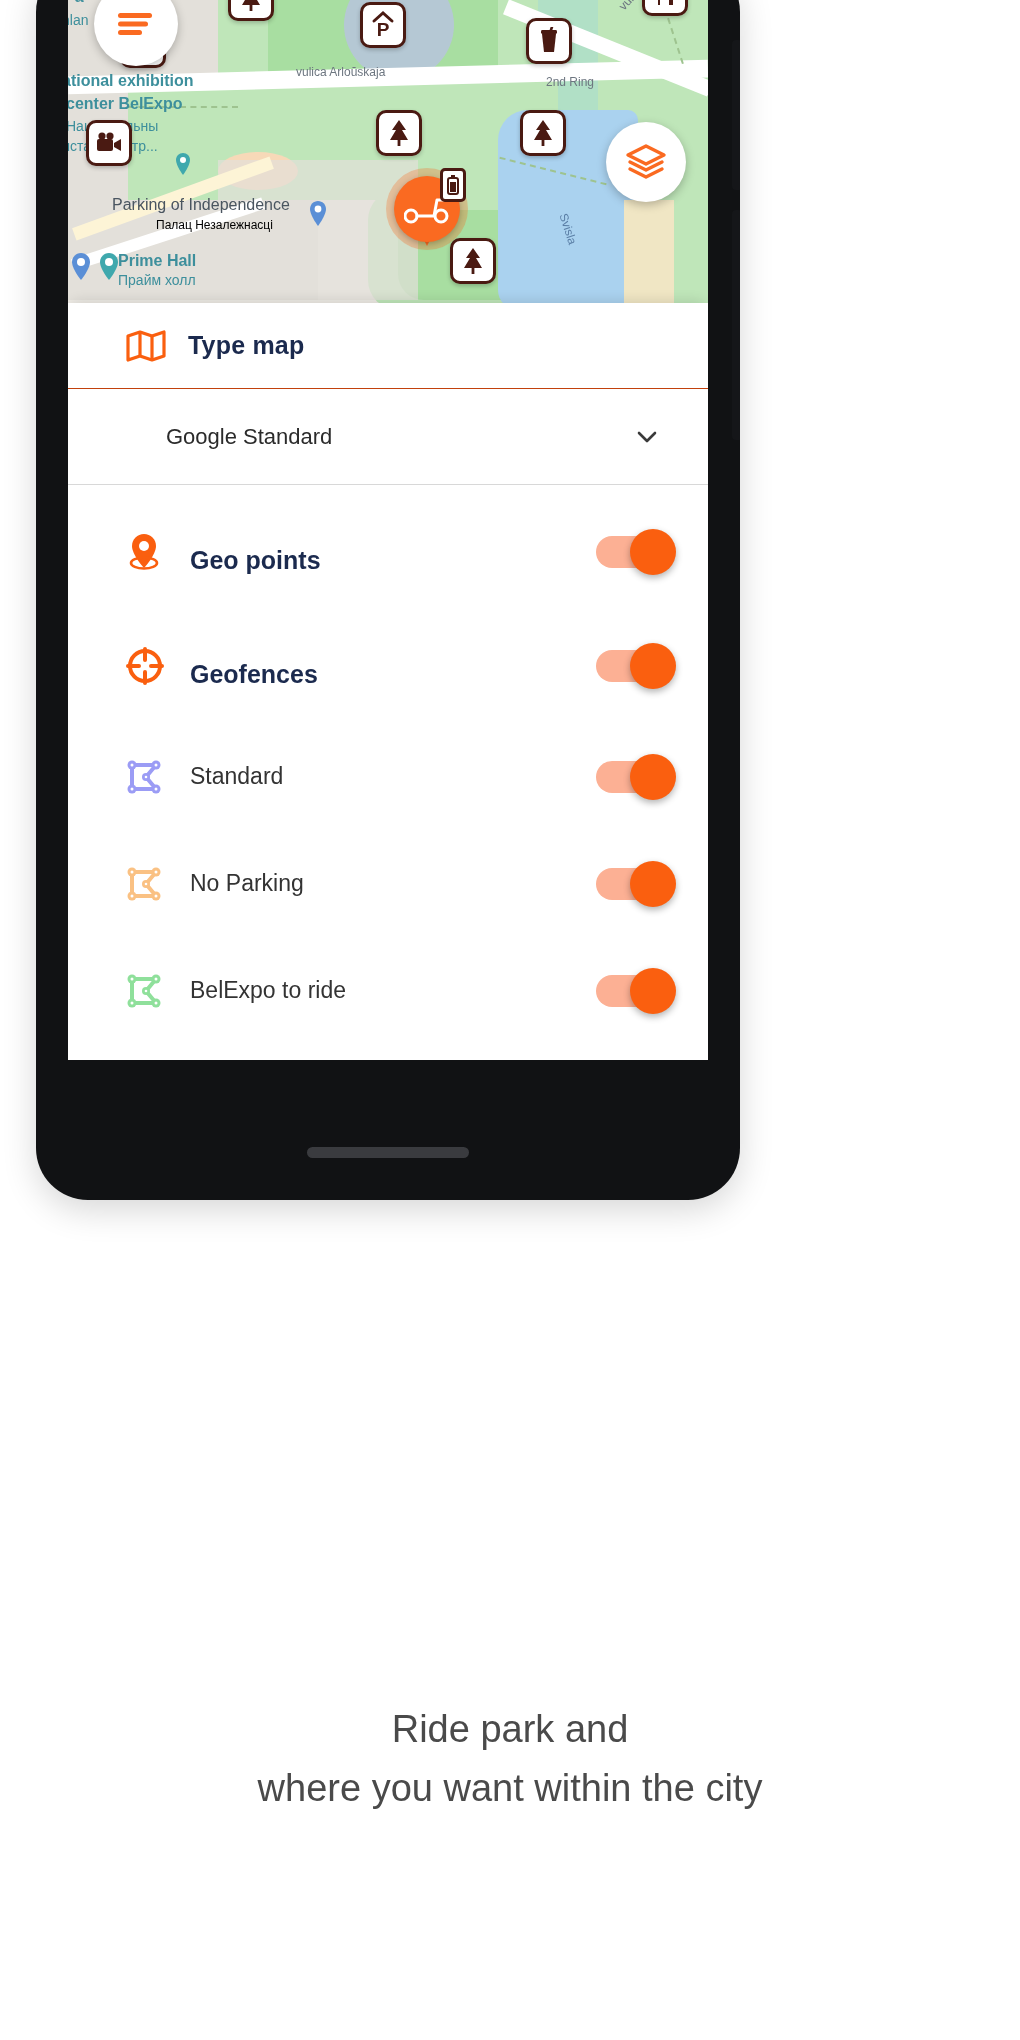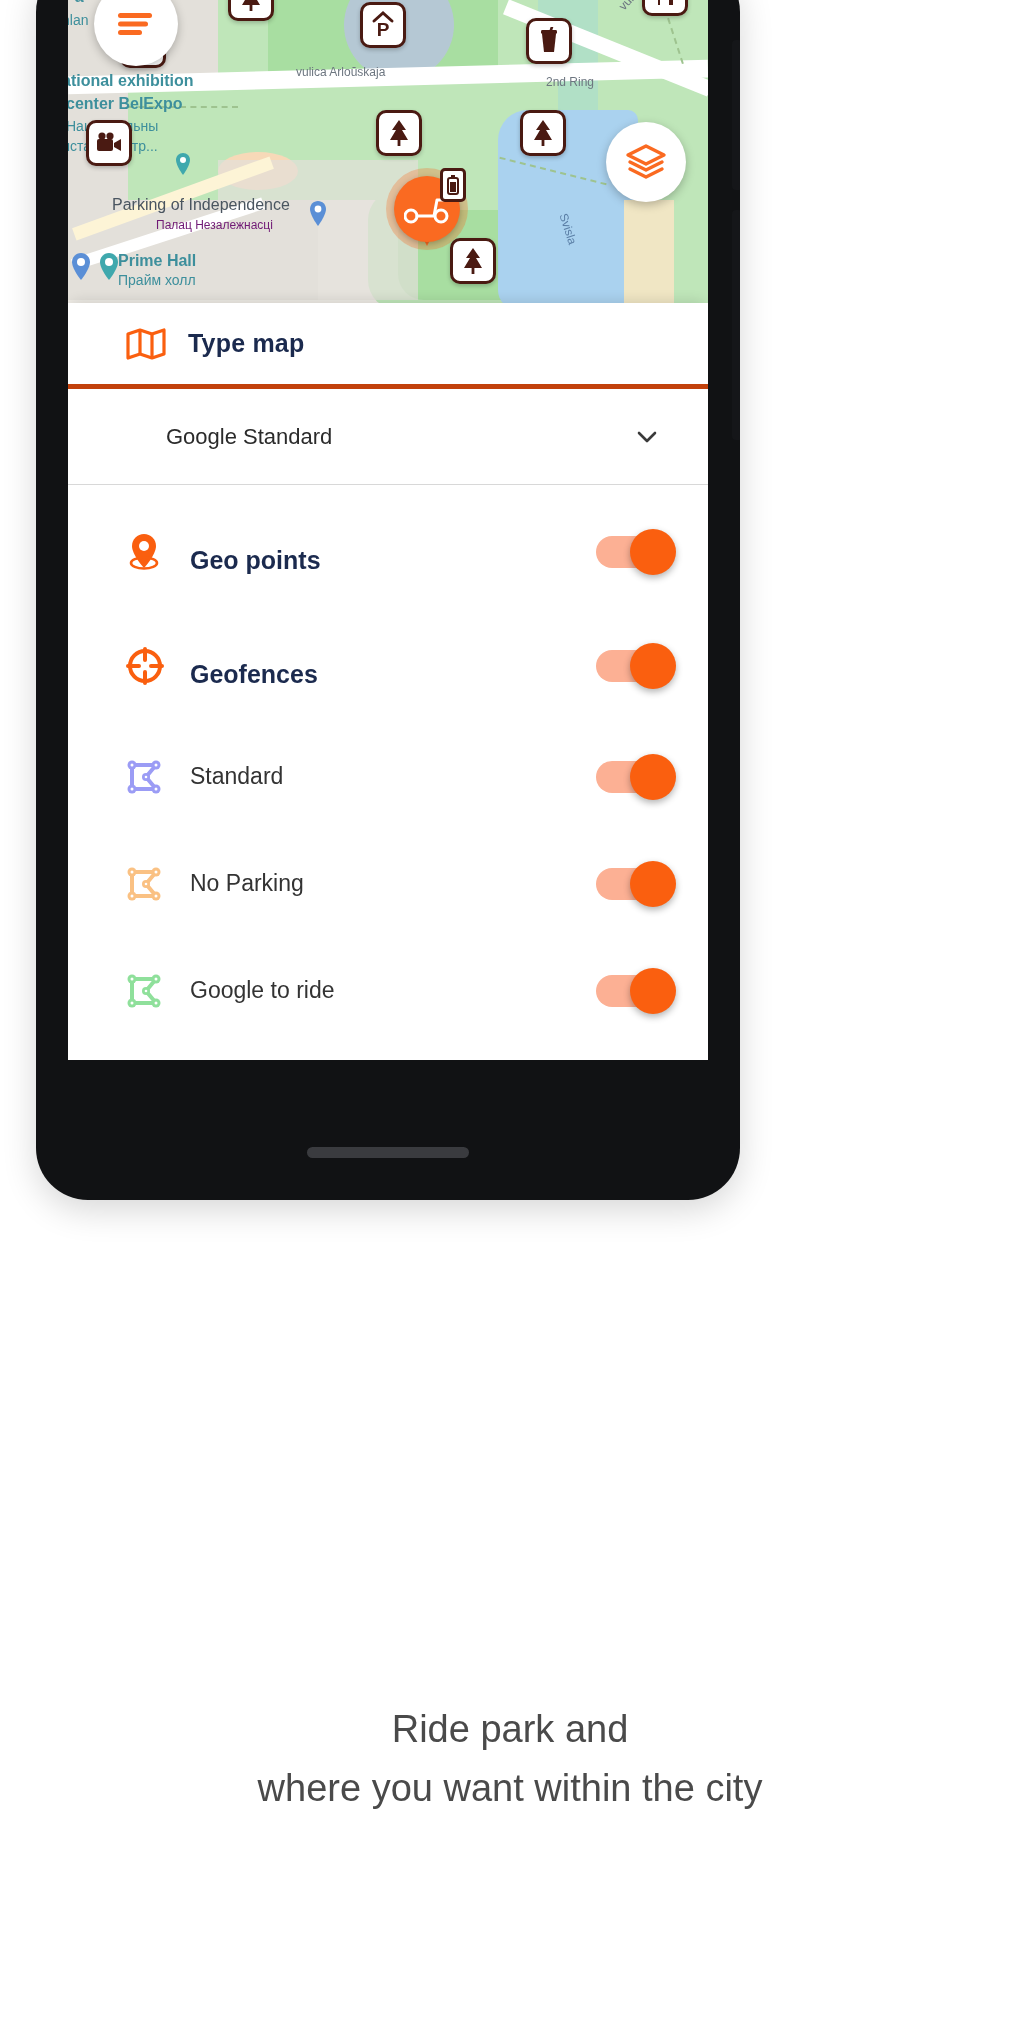--- a/index.html
+++ b/index.html
@@ -45,21 +45,21 @@
   .sand  { position:absolute; background:#f0e6c4; }
   .roadw { position:absolute; background:#ffffff; }
   .roady { position:absolute; background:#fdf4d6; }
   .grayblob { position:absolute; background:#e3e0da; }
   .teal { position:absolute; background:#a6dbd2; }
   .bluehaze{ position:absolute; background:#b7c4dd; border-radius:50%; opacity:.85;}
   .peach { position:absolute; background:#f7d9b8; border-radius:50%;}
   .dashed { position:absolute; border-top:2px dashed #9ec38f; }
 
   .maplabel {
-    position:absolute; color:#701a75; font-size:13px;
+    position:absolute; color:#000000; font-size:13px;
     font-family:"Liberation Sans",sans-serif; white-space:nowrap;
   }
   .maplabel.teal-t { color:#3d8f9c; font-size:16px; font-weight:600; }
   .maplabel.teal-s { color:#3d8f9c; font-size:14px; }
   .maplabel.dark { color:#4a5560; font-size:16px; }
   .maplabel.sm { font-size:12px; }
   .maplabel.road { color:#6d7680; font-size:12px; }
 
   
   .poi {
@@ -104,21 +104,21 @@
   
   .sheet {
     position:absolute; left:0; right:0; top:343px; bottom:0;
     background:#fff; border-top-left-radius:14px; border-top-right-radius:14px;
     box-shadow:0 -3px 12px rgba(0,0,0,.10);
   }
   .sheet-inner { position:absolute; left:0; right:0; top:0; height:757px; background:#fff; }
 
   .row-typemap {
     display:flex; align-items:center; height:86px; padding-left:58px;
-    border-bottom:5px solid #c2410c;
+    border-bottom:1px solid #c2410c;
   }
   .row-typemap .ico { width:62px; display:flex; align-items:center; }
   .title-typemap {
     font-size:25px; font-weight:700; color:#1b2a4e; letter-spacing:.2px;
   }
 
   .row-select {
     display:flex; align-items:center; height:96px;
     padding-left:98px; padding-right:46px;
     border-bottom:1px solid #d8d8d8;
@@ -426,21 +426,21 @@
                   <circle cx="30" cy="6" r="4.5" fill="#8fe09b"></circle>
                     <circle cx="30" cy="6" r="1.5" fill="#fff"></circle>
                   <circle cx="6" cy="30" r="4.5" fill="#8fe09b"></circle>
                     <circle cx="6" cy="30" r="1.5" fill="#fff"></circle>
                   <circle cx="30" cy="30" r="4.5" fill="#8fe09b"></circle>
                     <circle cx="30" cy="30" r="1.5" fill="#fff"></circle>
                   <circle cx="20" cy="18" r="4" fill="#8fe09b"></circle>
                     <circle cx="20" cy="18" r="1.3" fill="#fff"></circle>
                 </svg>
               </span>
-              <span class="layer-label">Google to ride</span>
+              <span class="layer-label">BelExpo to ride</span>
               <span class="toggle">
                 <span class="track"></span>
                 <span class="knob"></span>
               </span>
             </div>
 
             <div class="layer-row">
               
               
               

